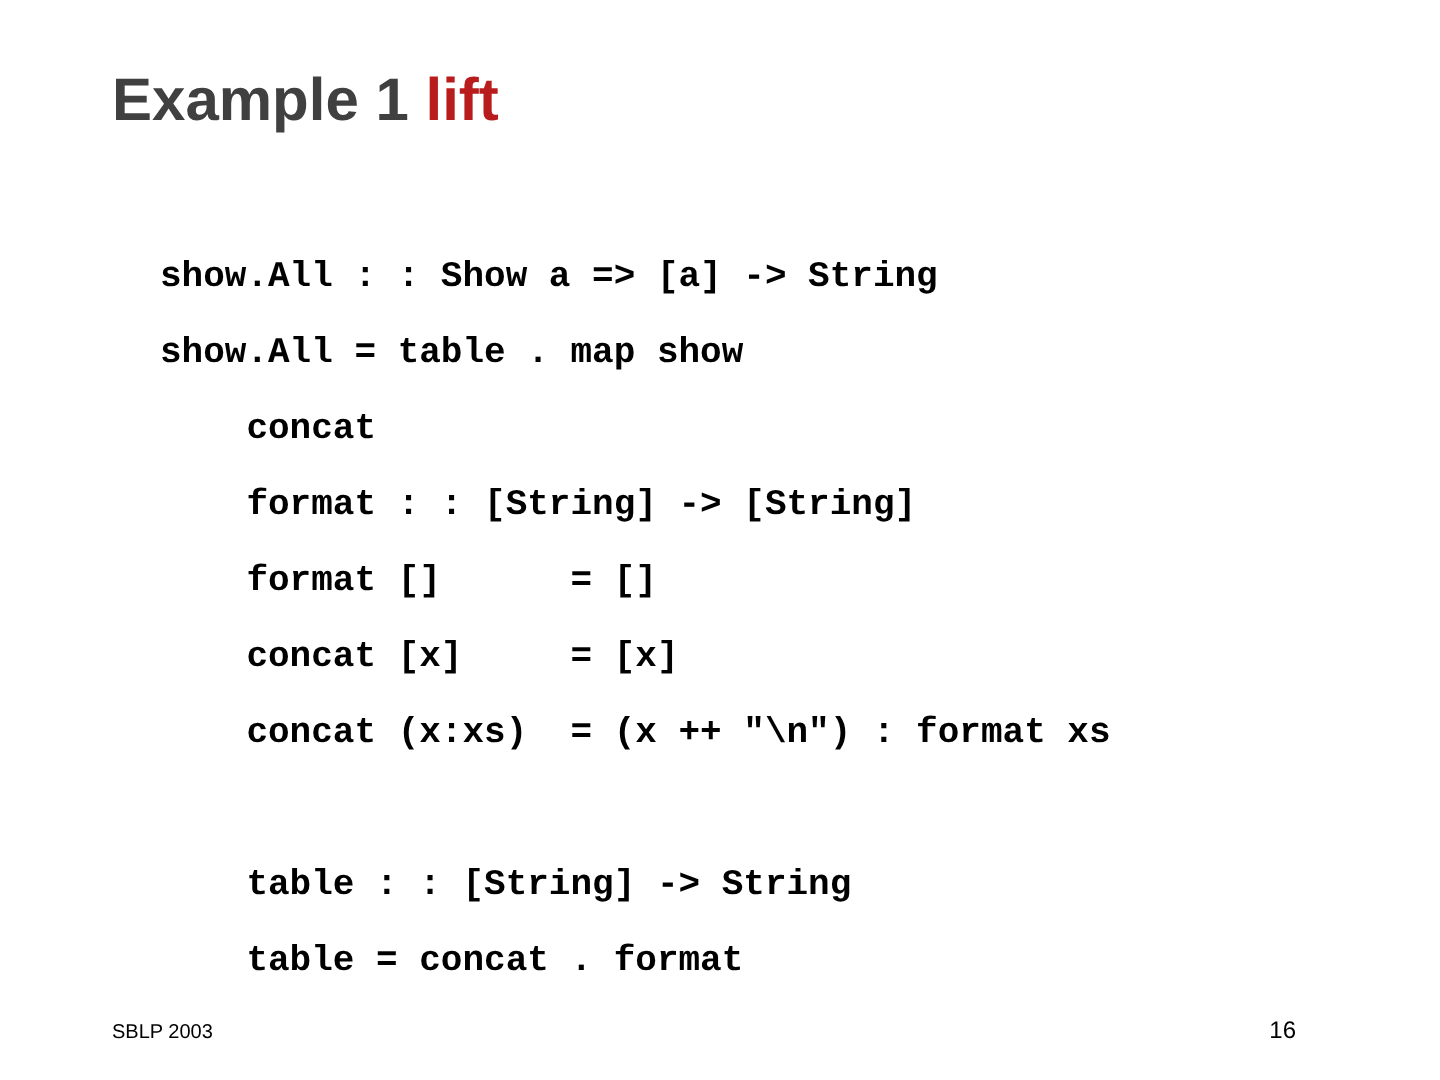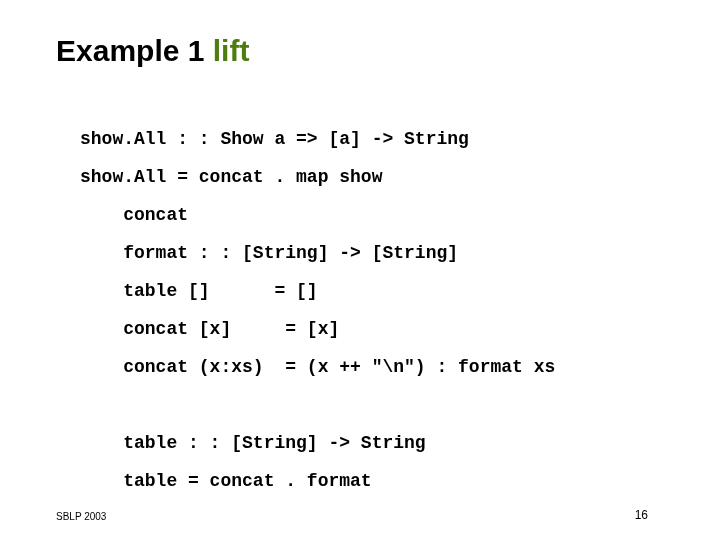--- a/index.html
+++ b/index.html
@@ -19,22 +19,22 @@
     box-sizing: border-box;
   }
   .title {
     position: absolute;
     left: 56px;
     top: 34px;
     font-size: 30px;
     font-weight: bold;
     letter-spacing: 0px;
   }
-  .title .t1 { color: #000000; }
-  .title .t2 { color: #4d7c0f; }
+  .title .t1 { color: #404040; }
+  .title .t2 { color: #b91c1c; }
   .code {
     position: absolute;
     left: 80px;
     top: 120px;
     font-family: "Courier New", Courier, monospace;
     font-size: 18px;
     font-weight: bold;
     color: #000;
     line-height: 38px;
     white-space: pre;
@@ -57,24 +57,24 @@
 </head>
 <body>
 
 <div class="slide">
 
   <div class="title">
     <span class="t1">Example 1 </span><span class="t2">lift</span>
   </div>
 
   <div class="code"><span>show.All : : Show a =&gt; [a] -&gt; String</span>
-<span>show.All = concat . map show</span>
+<span>show.All = table . map show</span>
 <span>    concat</span>
 <span>    format : : [String] -&gt; [String]</span>
-<span>    table []      = []</span>
+<span>    format []      = []</span>
 <span>    concat [x]     = [x]</span>
 <span>    concat (x:xs)  = (x ++ "\n") : format xs</span>
 <span></span>
 <span>    table : : [String] -&gt; String</span>
 <span>    table = concat . format</span></div>
 
   <div class="footer-left">SBLP 2003</div>
   <div class="footer-right">16</div>
 
 </div>

